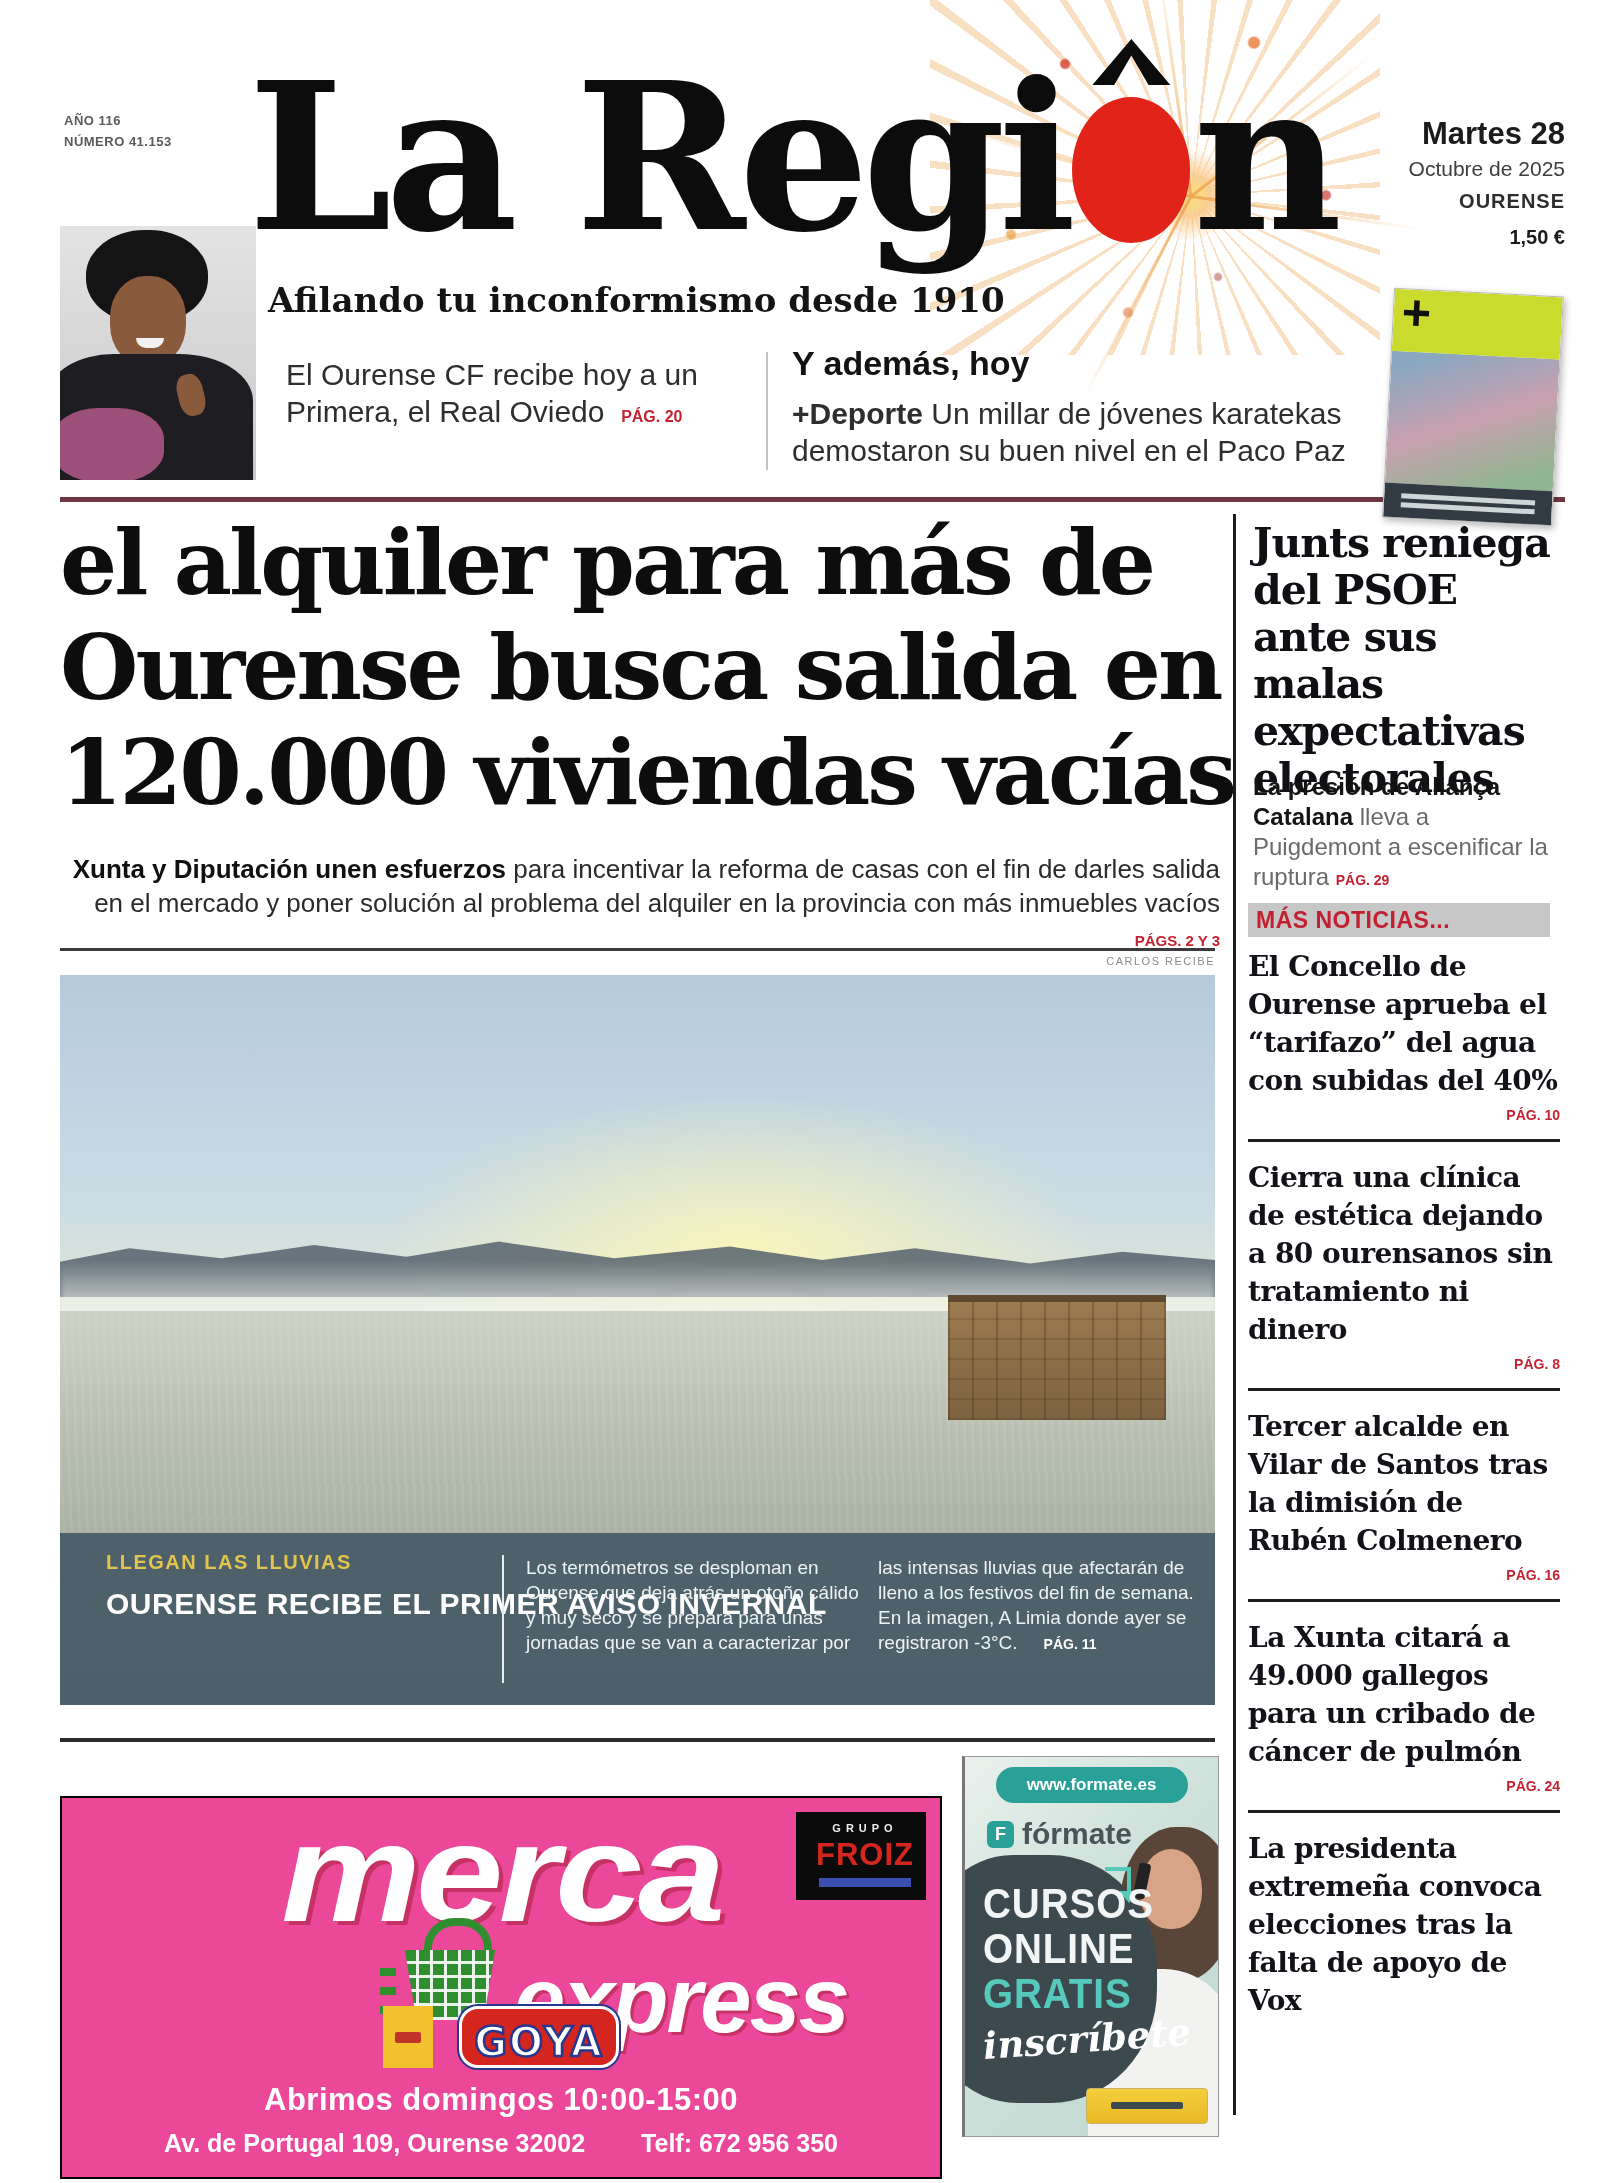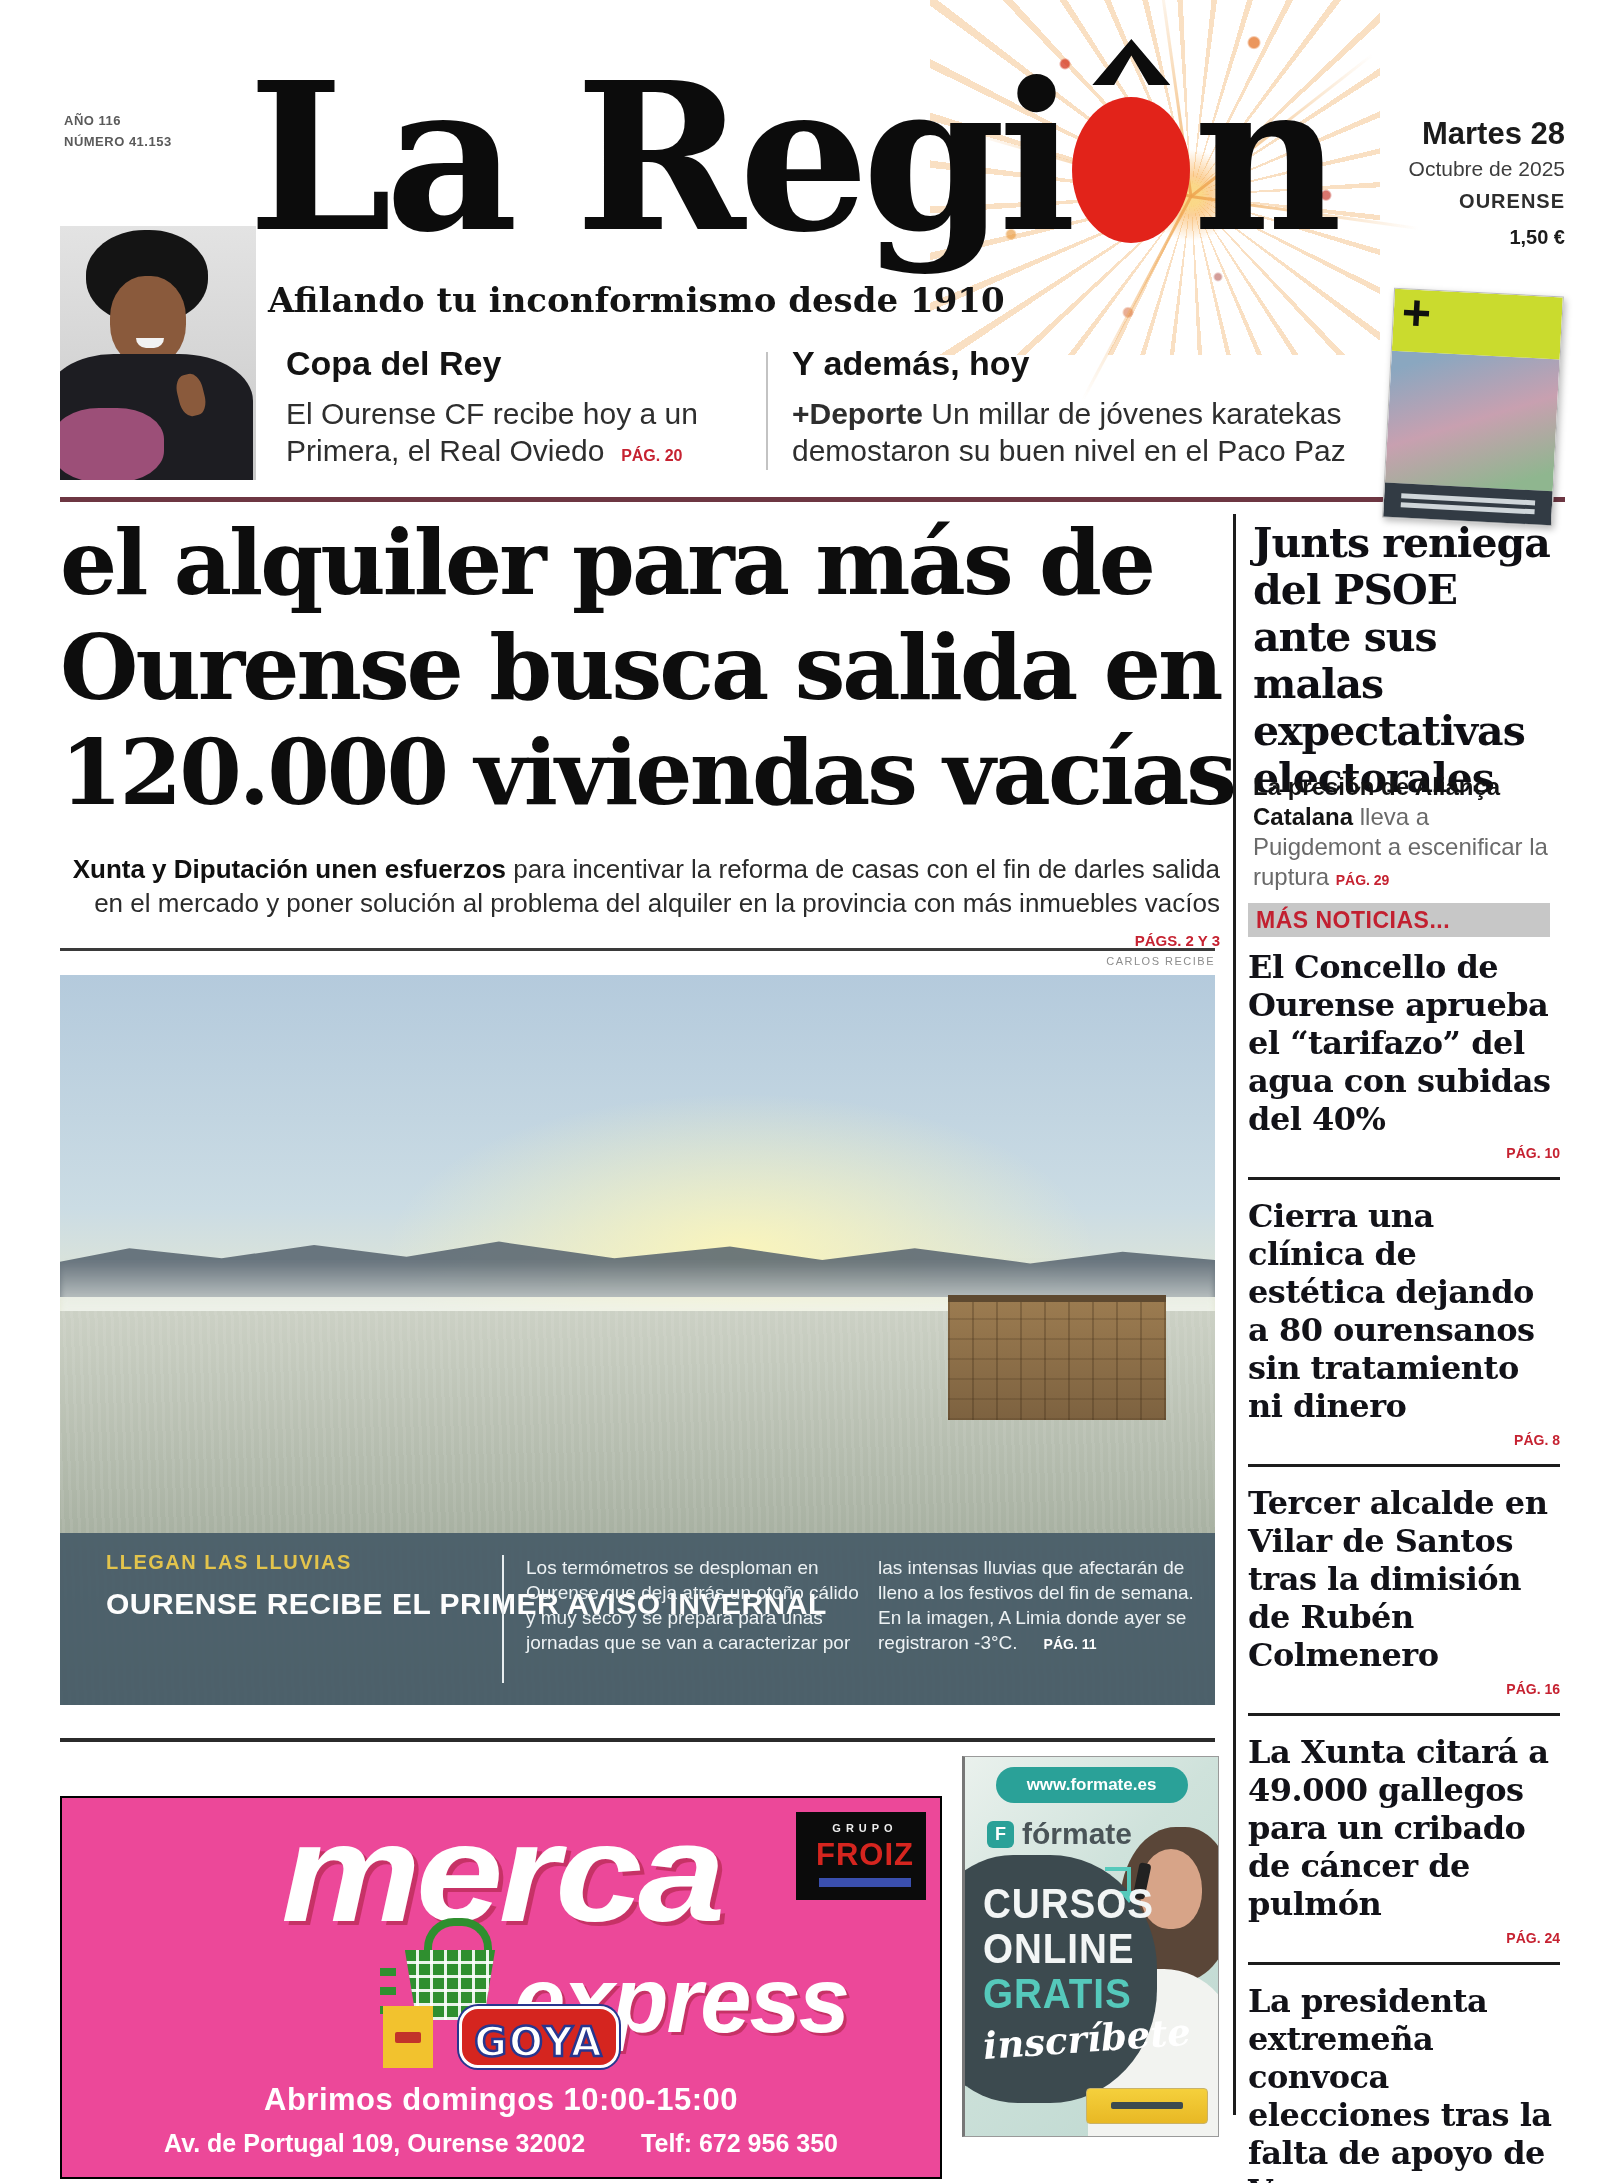--- a/index.html
+++ b/index.html
@@ -98,21 +98,21 @@
   
   .rcol-line{left:1233px;top:514px;width:3px;height:1601px;background:#1c1c1c;}
   .junts{left:1253px;top:520px;width:307px;font-family:"DejaVu Serif",serif;font-weight:700;
          font-size:41px;line-height:47px;color:#0f0f14;letter-spacing:-1px;}
   .junts-sub{left:1253px;top:772px;width:302px;font-size:24px;line-height:30px;color:#6a6a6a;}
   .junts-sub b{color:#141414;font-weight:800;}
   .junts-sub .pageref{font-size:14px;}
   .masnot{left:1248px;top:903px;width:302px;height:34px;background:#c7c7c7;}
   .masnot span{display:block;font-size:23px;font-weight:800;color:#c22030;letter-spacing:.5px;line-height:34px;padding-left:8px;border-radius:15px;}
   .news{left:1248px;top:948px;width:312px;}
-  .news-title{font-family:"DejaVu Serif",serif;font-weight:700;font-size:32px;line-height:38px;color:#121218;letter-spacing:-.5px;}
+  .news-title{font-family:"DejaVu Serif",serif;font-weight:700;font-size:28px;line-height:38px;color:#121218;letter-spacing:-.5px;}
   .news-page{text-align:right;margin-top:6px;}
   .news-page .pageref{font-size:14px;}
   .news-sep{height:3px;background:#1c1c1c;margin:15px 0 17px;}
 
   
   .rule-ads{left:60px;top:1738px;width:1155px;height:4px;background:#2b2b2b;}
   .merca{left:60px;top:1796px;width:878px;height:379px;background:#ec4899;border:2px solid #000000;overflow:hidden;}
   .merca-name{position:absolute;left:0;width:100%;top:0px;text-align:center;font-style:italic;font-weight:800;
               font-size:140px;line-height:150px;color:#fff;letter-spacing:-4px;transform:scaleX(1.12);
               text-shadow:4px 4px 0 rgba(130,12,10,.35);}
@@ -194,21 +194,20 @@
   <div class="abs man">
     <div class="m-hair"></div>
     <div class="m-face"></div>
     <div class="m-smile"></div>
     <div class="m-body"></div>
     <div class="m-sleeve"></div>
     <div class="m-thumb"></div>
   </div>
 
   <div class="abs story-left">
-    <div class="kicker">Copa del Rey</div>
     <div class="story-body"><span>El Ourense CF recibe hoy a un Primera, el Real Oviedo</span>&nbsp;&nbsp;<span class="pageref">PÁG. 20</span></div>
   </div>
 
   <div class="abs vdiv"></div>
 
   <div class="abs story-right">
     <div class="kicker">Y además, hoy</div>
     <div class="story-body"><b>+Deporte</b><span> Un millar de jóvenes karatekas demostaron su buen nivel en el Paco Paz</span></div>
   </div>
 

